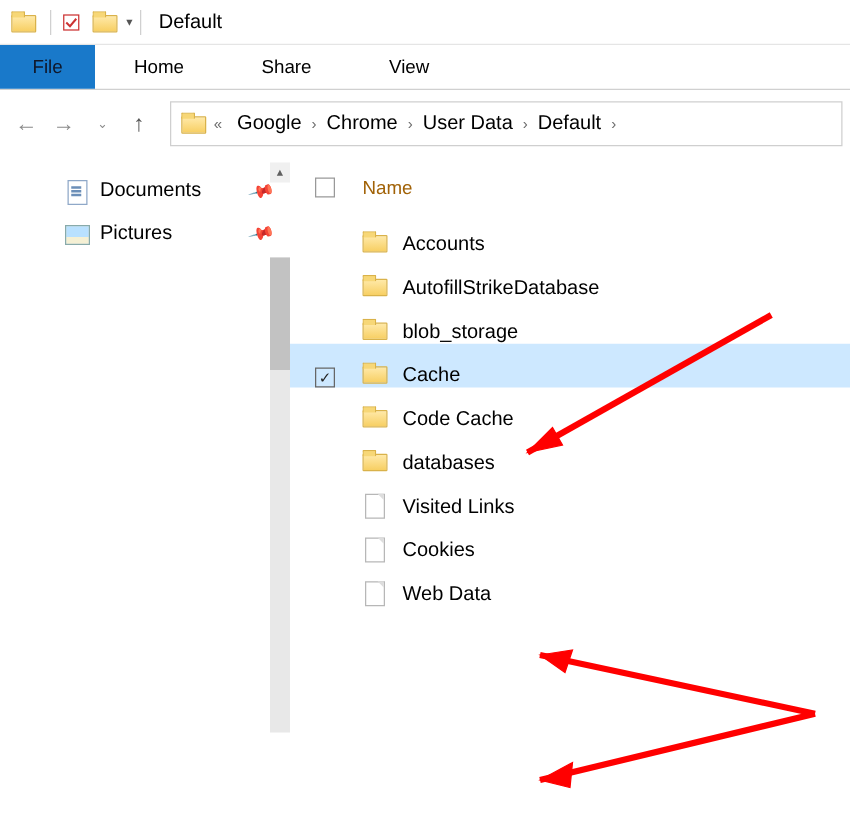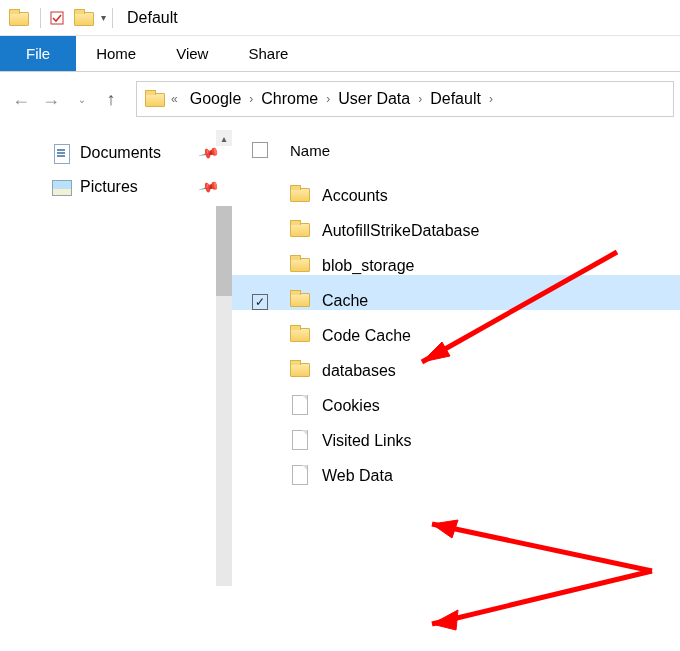--- a/index.html
+++ b/index.html
@@ -7,22 +7,22 @@
 
   
   .title-bar { height: 36px; display: flex; align-items: center; border-bottom: 1px solid #e5e5e5; padding-left: 8px; }
   .title-bar .qat-icon { width: 20px; height: 20px; margin-right: 6px; display: inline-flex; align-items: center; justify-content: center; }
   .title-bar .sep { width: 1px; height: 20px; background: #d0d0d0; margin: 0 6px; }
   .title-bar .drop { color: #555; font-size: 10px; margin-left: 2px; }
   .title-bar .win-title { margin-left: 8px; font-size: 16px; }
 
   
   .ribbon { height: 36px; display: flex; align-items: stretch; border-bottom: 1px solid #d0d0d0; }
-  .ribbon .tab { padding: 0 20px; display: flex; align-items: center; cursor: default; font-size: 15px; }
-  .ribbon .tab.file { background: #1979ca; color: #ffffff; padding: 0 26px; }
+  .ribbon .tab { padding: 0 31px; display: flex; align-items: center; cursor: default; font-size: 15px; }
+  .ribbon .tab.file { background: #1979ca; color: #0f172a; padding: 0 26px; }
 
   
   .nav-row { height: 54px; display: flex; align-items: center; padding: 0 6px; }
   .nav-btn { width: 30px; height: 30px; display: inline-flex; align-items: center; justify-content: center; color: #8b8b8b; font-size: 18px; }
   .nav-btn.up { color: #555; }
   .nav-btn .chev { font-size: 10px; margin-left: 2px; }
   .address { flex: 1; border: 1px solid #cfcfcf; height: 36px; display: flex; align-items: center; padding: 0 8px; margin-left: 10px; }
   .address .chev { color: #6d6d6d; font-size: 12px; padding: 0 8px; }
   .address .crumb { font-size: 16px; }
   .address .ellips { color: #6d6d6d; margin-right: 4px; }
@@ -34,21 +34,21 @@
   .side-row .ico { width: 18px; height: 18px; margin-right: 10px; display: inline-flex; align-items: center; justify-content: center; }
   .side-row .pin { margin-left: auto; margin-right: 14px; color: #8a8a8a; font-size: 14px; transform: rotate(30deg); }
   .side-scroll { position: absolute; top: 4px; right: 0; }
   .side-scroll .arrow-up { width: 16px; height: 16px; display: flex; align-items: center; justify-content: center; font-size: 10px; color: #606060; background: #f0f0f0; }
   .side-scroll .track { width: 16px; height: 380px; background: #e8e8e8; margin-top: 60px; position: relative; }
   .side-scroll .thumb { width: 16px; height: 90px; background: #c2c2c2; position: absolute; top: 0; }
 
   .main { flex: 1; padding-top: 10px; position: relative; overflow: hidden; }
   .col-head { display: flex; align-items: center; height: 28px; padding-left: 20px; border-bottom: 0; }
   .col-head .hdr-check { width: 16px; height: 16px; border: 1px solid #999; margin-right: 22px; }
-  .col-head .name-lbl { color: #000000; font-size: 15px; text-align: center; }
+  .col-head .name-lbl { color: #a16207; font-size: 15px; text-align: center; }
 
   .items { padding-top: 6px; }
   .item { display: flex; align-items: flex-end; height: 35px; padding-left: 20px; font-size: 16px; position: relative; }
   .item.selected { background: #cde8ff; }
   .item .row-check { width: 16px; height: 16px; border: 1px solid #666; margin-right: 22px; display: inline-flex; align-items: center; justify-content: center; font-size: 12px; color: #222; }
   .item .row-check.blank { border: 1px solid transparent; }
   .item .ico { width: 20px; height: 20px; margin-right: 12px; }
   .item-name { }
 
   
@@ -92,22 +92,22 @@
     <span class="ico folder-ico" style="position:relative;width:18px;height:18px;display:inline-block"></span>
   </span>
   <span class="drop">▾</span>
   <span class="sep"></span>
   <span class="win-title">Default</span>
 </div>
 
 <div class="ribbon">
   <div class="tab file">File</div>
   <div class="tab">Home</div>
+  <div class="tab">Share</div>
   <div class="tab">View</div>
-  <div class="tab">Share</div>
 </div>
 
 <div class="nav-row">
   <span class="nav-btn">←</span>
   <span class="nav-btn">→</span>
   <span class="nav-btn">
       <span class="chev">⌄</span>
     </span>
   <span class="nav-btn up">↑</span>
   <div class="address">
@@ -179,26 +179,26 @@
           <span class="item-name">Code Cache</span>
         </div>
         <div class="item">
           <span class="row-check blank"></span>
           <span class="ico folder-ico" style="position: relative;"></span>
           <span class="item-name">databases</span>
         </div>
         <div class="item">
           <span class="row-check blank"></span>
           <span class="ico file-ico" style="position: relative;"></span>
+          <span class="item-name">Visited Links</span>
+        </div>
+        <div class="item">
+          <span class="row-check blank"></span>
+          <span class="ico file-ico" style="position: relative;"></span>
           <span class="item-name">Cookies</span>
-        </div>
-        <div class="item">
-          <span class="row-check blank"></span>
-          <span class="ico file-ico" style="position: relative;"></span>
-          <span class="item-name">Visited Links</span>
         </div>
         <div class="item">
           <span class="row-check blank"></span>
           <span class="ico file-ico" style="position: relative;"></span>
           <span class="item-name">Web Data</span>
         </div>
       </div>
 
     <div class="arrow-annot" style="left:160px; top:118px;">
       <svg width="240" height="140">

